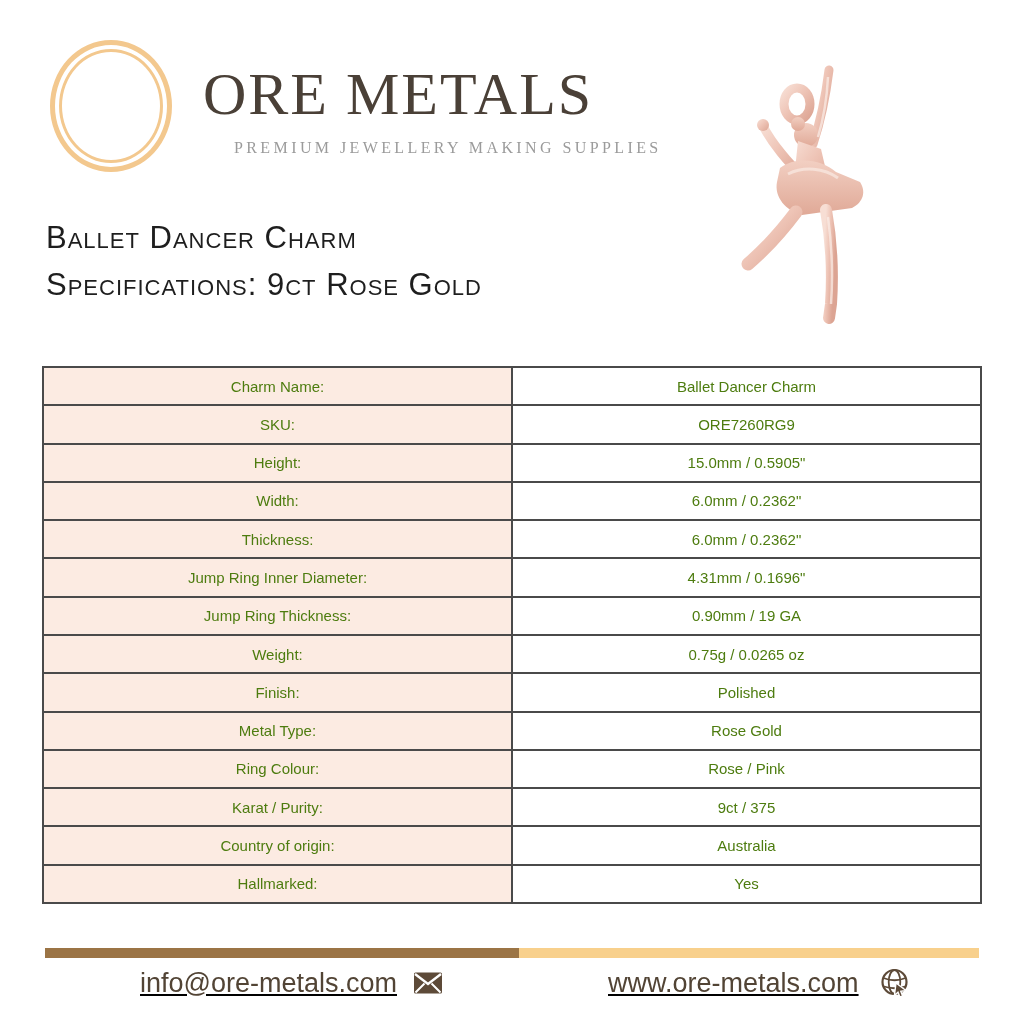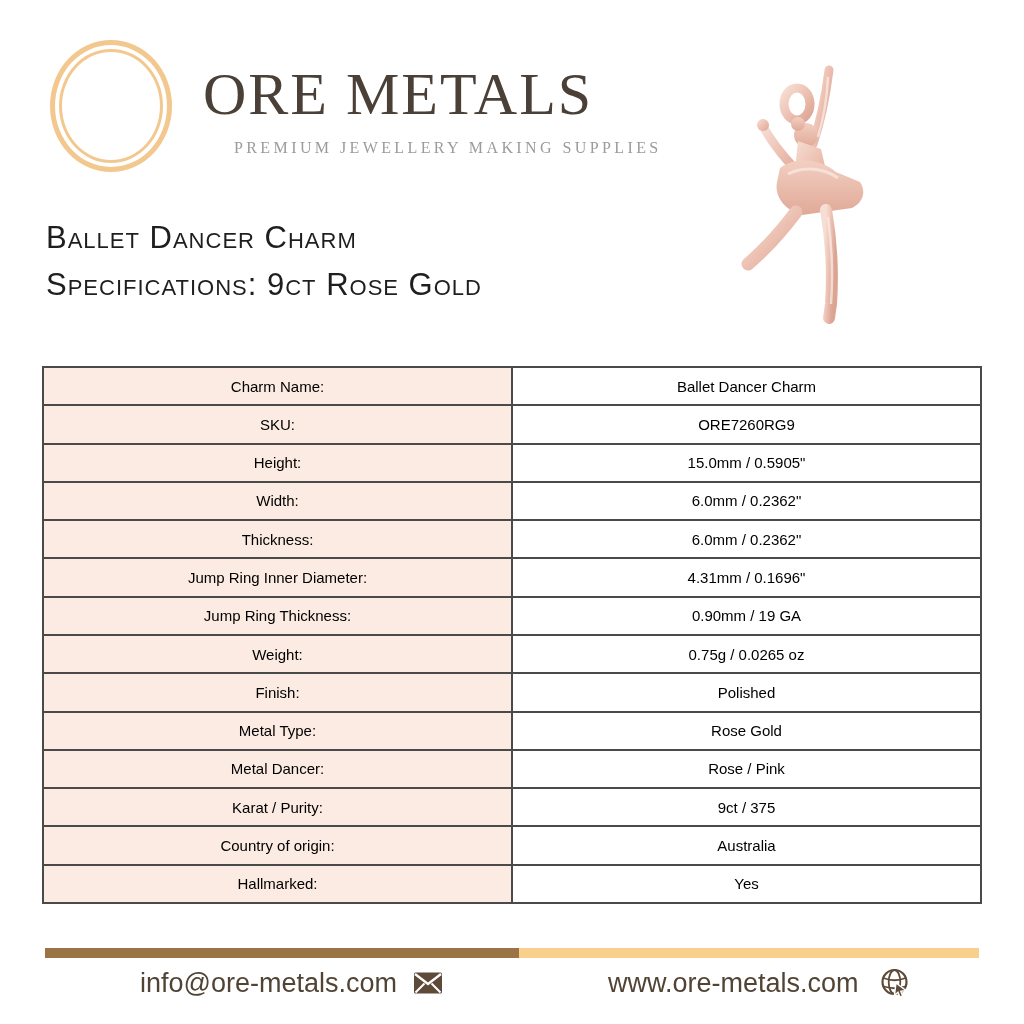--- a/index.html
+++ b/index.html
@@ -21,31 +21,31 @@
   .charm-image{position:absolute;left:700px;top:42px;width:280px;height:300px;}
 
   
   .title-block{position:absolute;left:46px;top:221px;}
   .title-line{margin:0;font-size:31px;font-weight:400;letter-spacing:1px;
              color:#1e1e1e;font-variant:small-caps;white-space:nowrap;line-height:33px;}
   .title-line + .title-line{margin-top:14px;}
 
   
   .spec-table{position:absolute;left:42px;top:366px;width:940px;height:538px;
-             border-collapse:collapse;table-layout:fixed;font-size:15px;color:#000000;}
+             border-collapse:collapse;table-layout:fixed;font-size:15px;color:#4d7c0f;}
   .spec-table td{border:2px solid #4a4a4a;text-align:center;vertical-align:middle;
              padding:0 8px;overflow:hidden;white-space:nowrap;}
   .spec-table td.label{background:#fcebe2;}
   .spec-table td.value{background:#ffffff;}
 
   
   .footer-bar{position:absolute;left:45px;top:948px;width:934px;height:10px;display:flex;}
   .footer-bar .seg-brown{width:474px;height:100%;background:#9b7445;}
   .footer-bar .seg-gold{flex:1;height:100%;background:#f8d08c;}
-  .contact-group{position:absolute;top:962px;height:42px;display:flex;align-items:center;gap:16px;}
+  .contact-group{position:absolute;top:962px;height:42px;display:flex;align-items:center;gap:16px;text-decoration:underline;}
   .contact-email{left:140px;}
   .contact-web{left:608px;gap:20px;}
   .contact-text{font-size:27px;color:#52443577;color:#524435;white-space:nowrap;}
   .contact-icon{display:block;}
 </style>
 </head>
 <body>
 
 <div class="page">
 
@@ -132,21 +132,21 @@
         </tr>
         <tr>
           <td class="label">Finish:</td>
           <td class="value">Polished</td>
         </tr>
         <tr>
           <td class="label">Metal Type:</td>
           <td class="value">Rose Gold</td>
         </tr>
         <tr>
-          <td class="label">Metal Dancer:</td>
+          <td class="label">Ring Colour:</td>
           <td class="value">Rose / Pink</td>
         </tr>
         <tr>
           <td class="label">Karat / Purity:</td>
           <td class="value">9ct / 375</td>
         </tr>
         <tr>
           <td class="label">Country of origin:</td>
           <td class="value">Australia</td>
         </tr>

